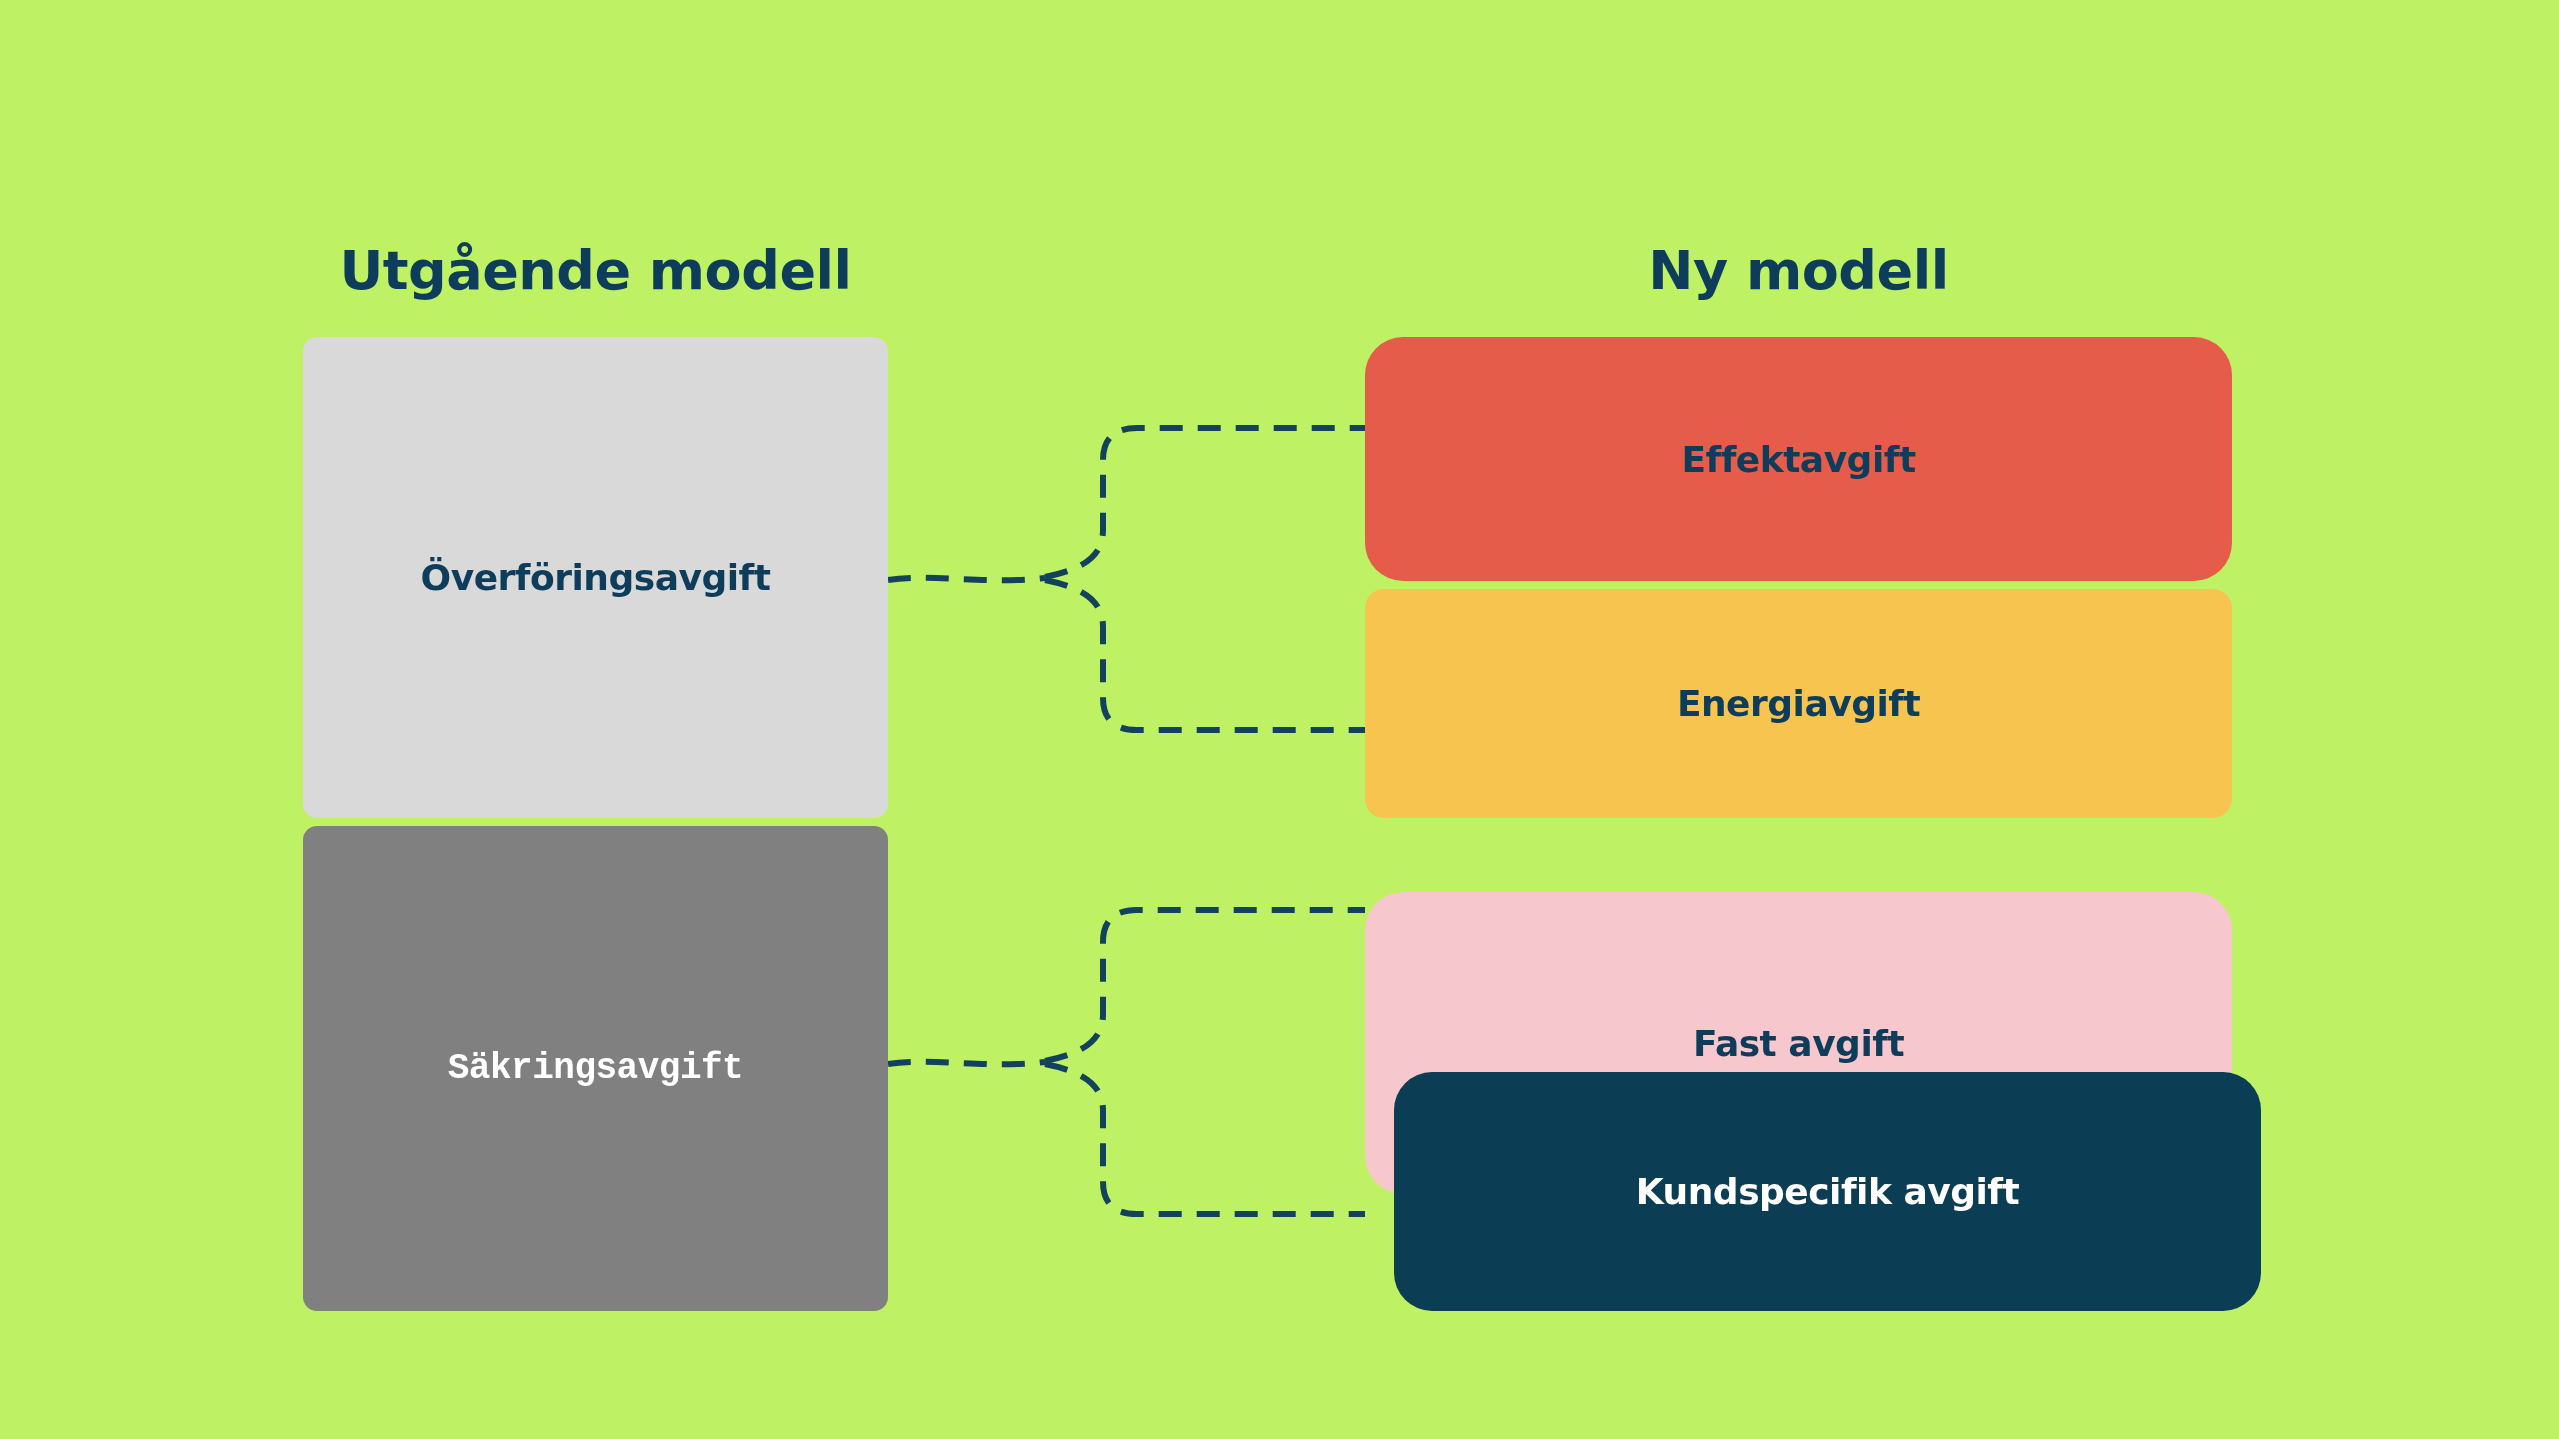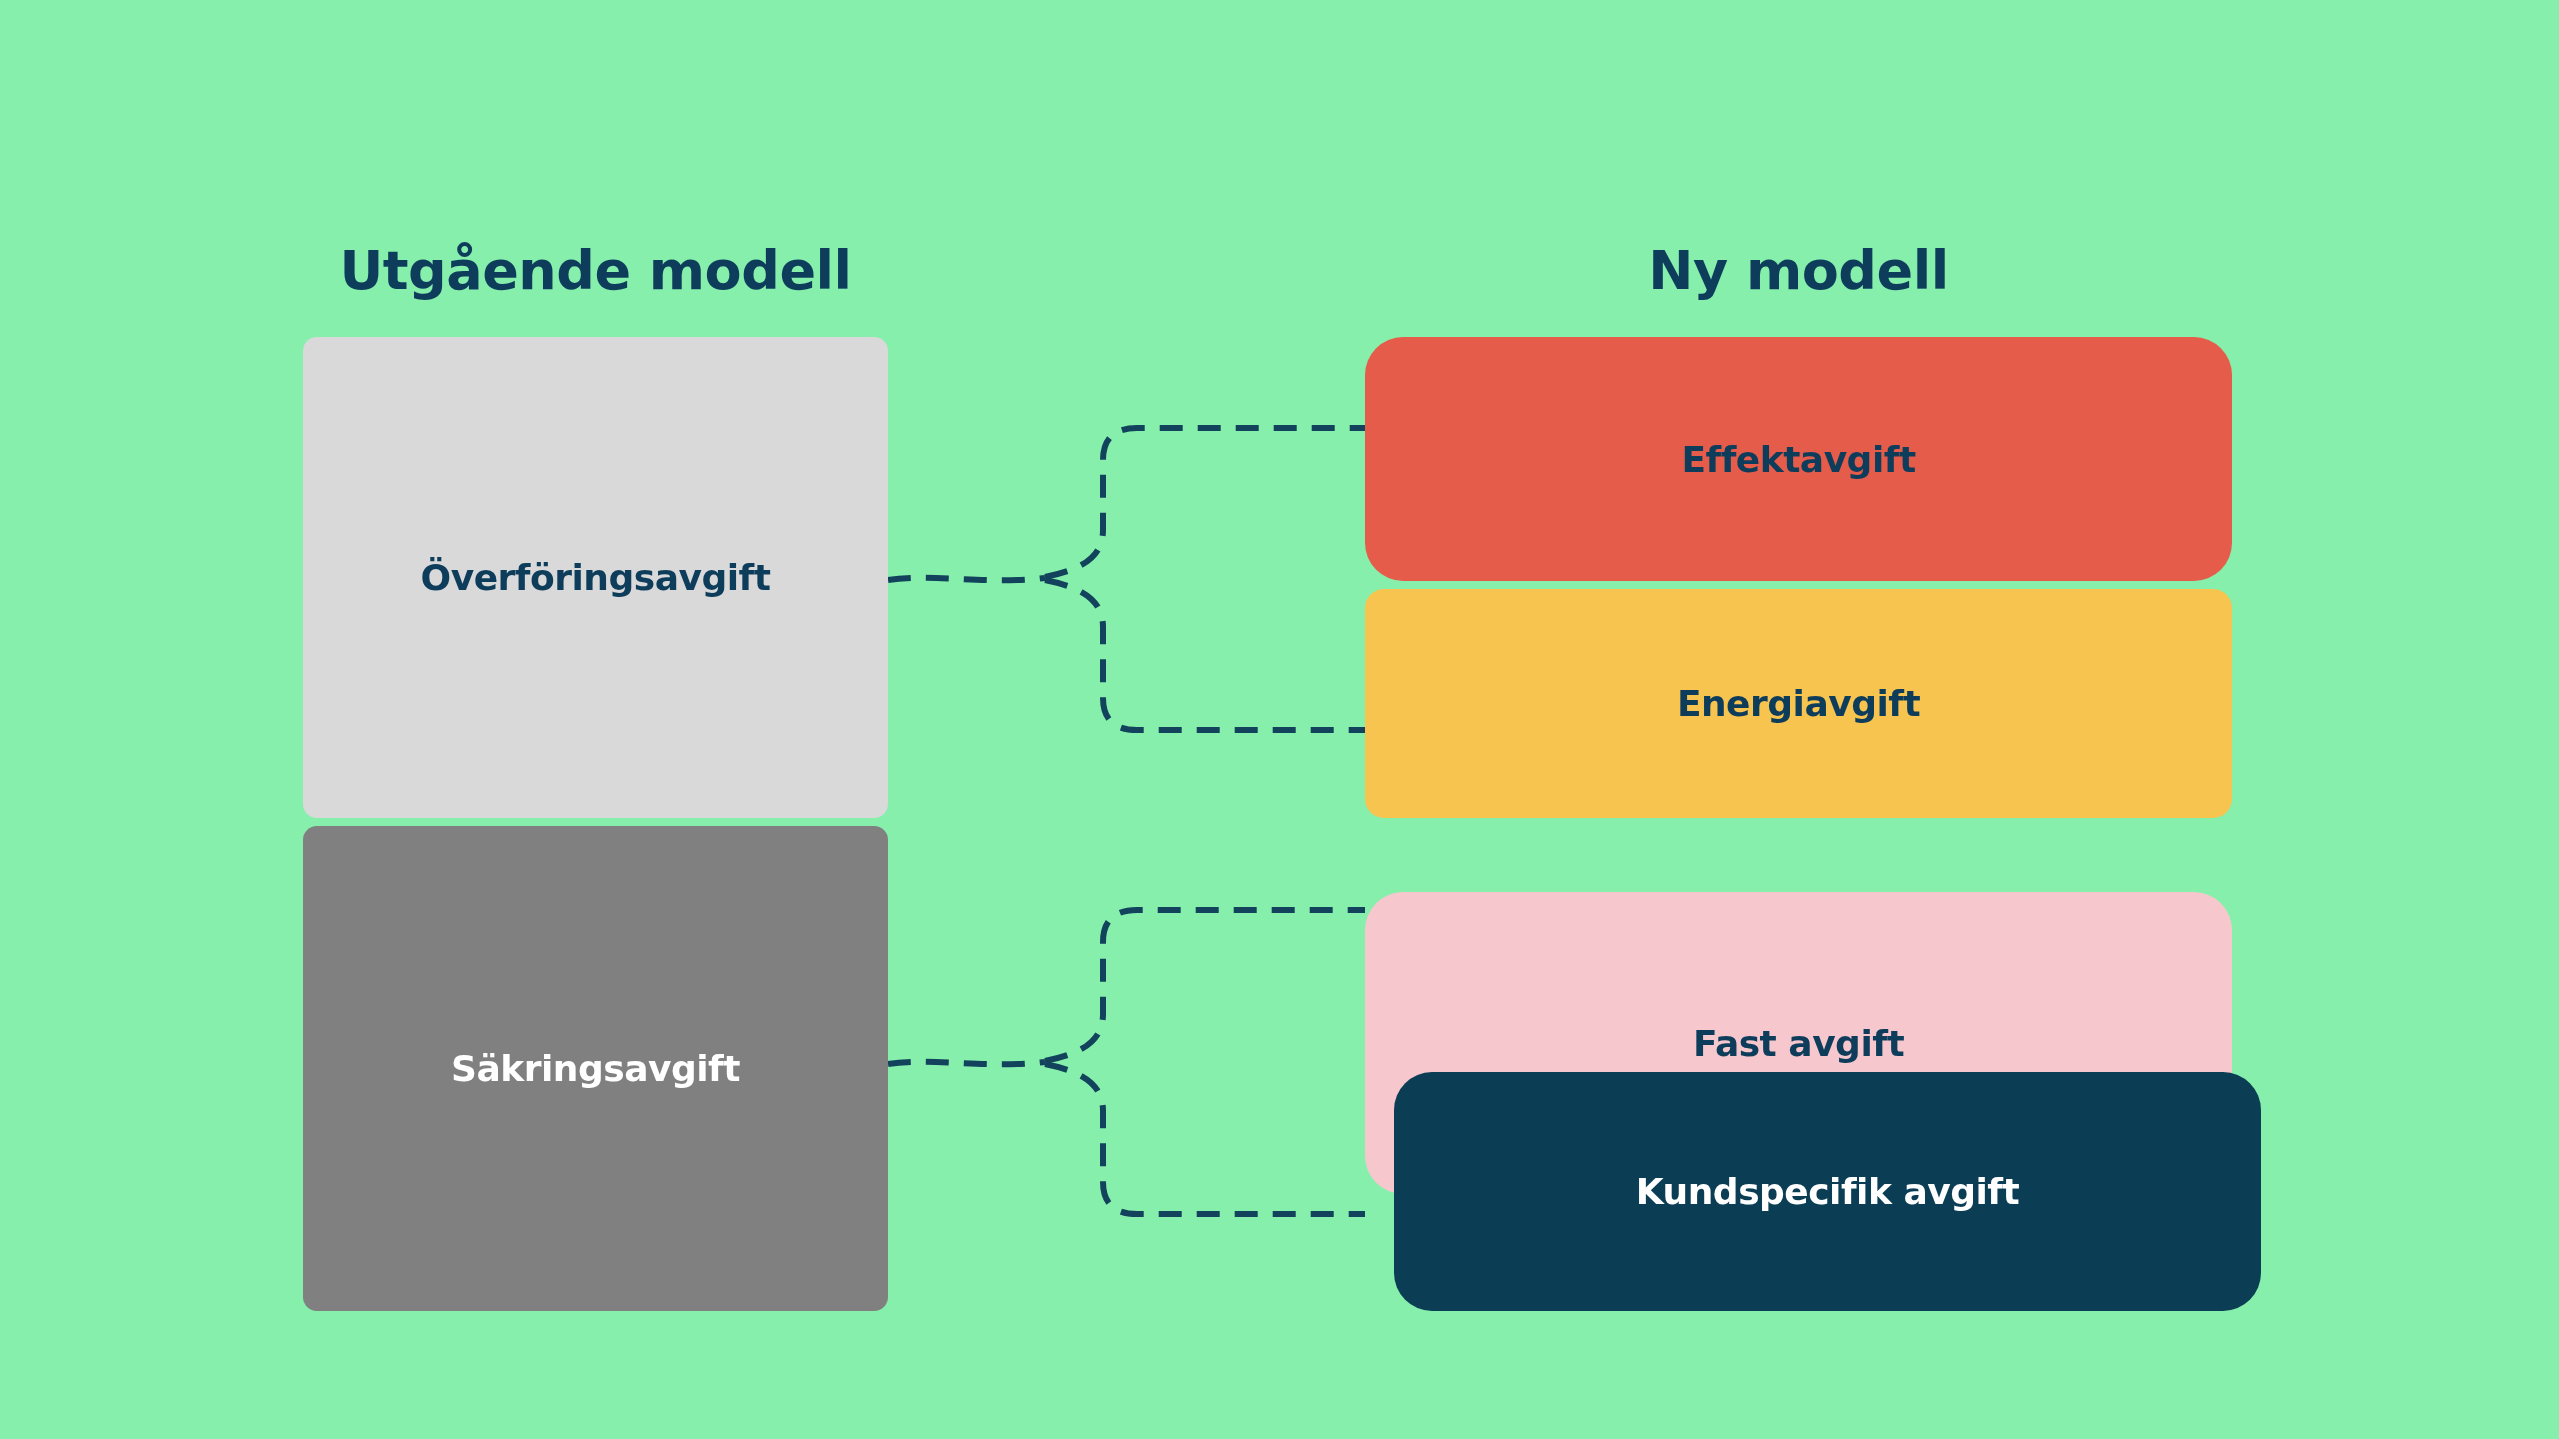--- a/index.html
+++ b/index.html
@@ -57,21 +57,21 @@
   svg.connectors path {
     fill: none;
     stroke-width: 6px;
     stroke-dasharray: 23 15;
     stroke-linejoin: round;
   }
 </style>
 </head>
 <body>
 
-<div class="canvas" style="background: #86efac;">
+<div class="canvas" style="background: #bef264;">
 
   <div class="col-heading heading-left" style="color: rgb(14, 61, 92);">Utgående modell</div>
 
   <div class="col-heading heading-right" style="color: rgb(14, 61, 92);">Ny modell</div>
 
   <svg class="connectors" viewBox="0 0 2559 1439" xmlns="http://www.w3.org/2000/svg">
 
     <g>
       <path d="M 888 580 C 930 573, 985 585, 1045 578" style="stroke: rgb(18, 66, 92);"></path>
       <path d="M 1045 577 C 1080 570, 1103 558, 1103 530 L 1103 460 Q 1103 428 1137 428 L 1365 428" style="stroke: rgb(18, 66, 92);"></path>
@@ -80,21 +80,21 @@
 
     <g>
       <path d="M 888 1064 C 930 1057, 985 1069, 1045 1062" style="stroke: rgb(18, 66, 92);"></path>
       <path d="M 1045 1061 C 1080 1054, 1103 1042, 1103 1014 L 1103 942 Q 1103 910 1137 910 L 1365 910" style="stroke: rgb(18, 66, 92);"></path>
       <path d="M 1045 1064 C 1080 1071, 1103 1083, 1103 1111 L 1103 1182 Q 1103 1214 1137 1214 L 1365 1214" style="stroke: rgb(18, 66, 92);"></path>
     </g>
   </svg>
 
   <div class="node node-left lbox-0" style="background: rgb(217, 217, 217); color: rgb(14, 61, 92);">Överföringsavgift</div>
 
-  <div class="node node-left lbox-1" style="background: rgb(128, 128, 128); color: rgb(255, 255, 255);">Säkringsavgift</div>
+  <div class="node node-left lbox-1" style="background: rgb(128, 128, 128); color: rgb(255, 255, 255); font-family: Liberation Mono, monospace;">Säkringsavgift</div>
 
   <div class="node node-right rbox-0" style="background: rgb(230, 92, 74); color: rgb(14, 61, 92);">Effektavgift</div>
 
   <div class="node node-right rbox-1" style="background: rgb(248, 196, 80); color: rgb(14, 61, 92);">Energiavgift</div>
 
   <div class="node node-right rbox-2" style="background: rgb(246, 200, 205); color: rgb(14, 61, 92);">Fast avgift</div>
 
   <div class="node node-right rbox-3" style="background: rgb(11, 61, 84); color: rgb(255, 255, 255);">Kundspecifik avgift</div>
 
 </div>

